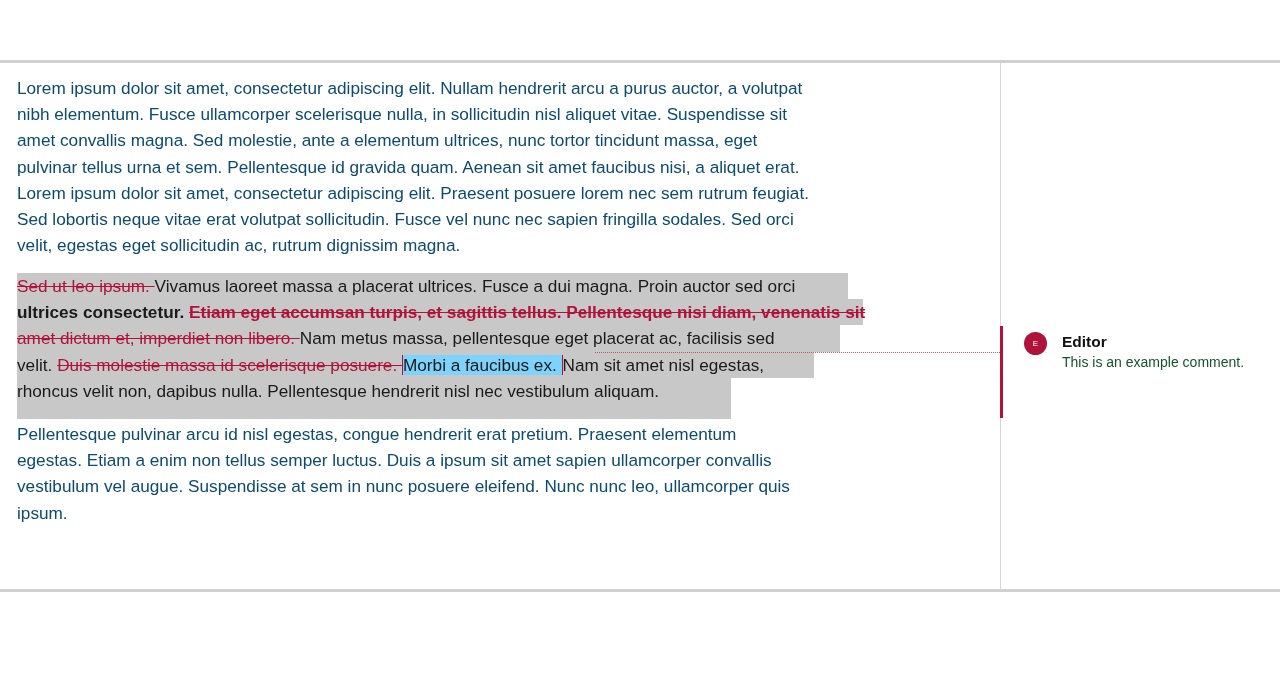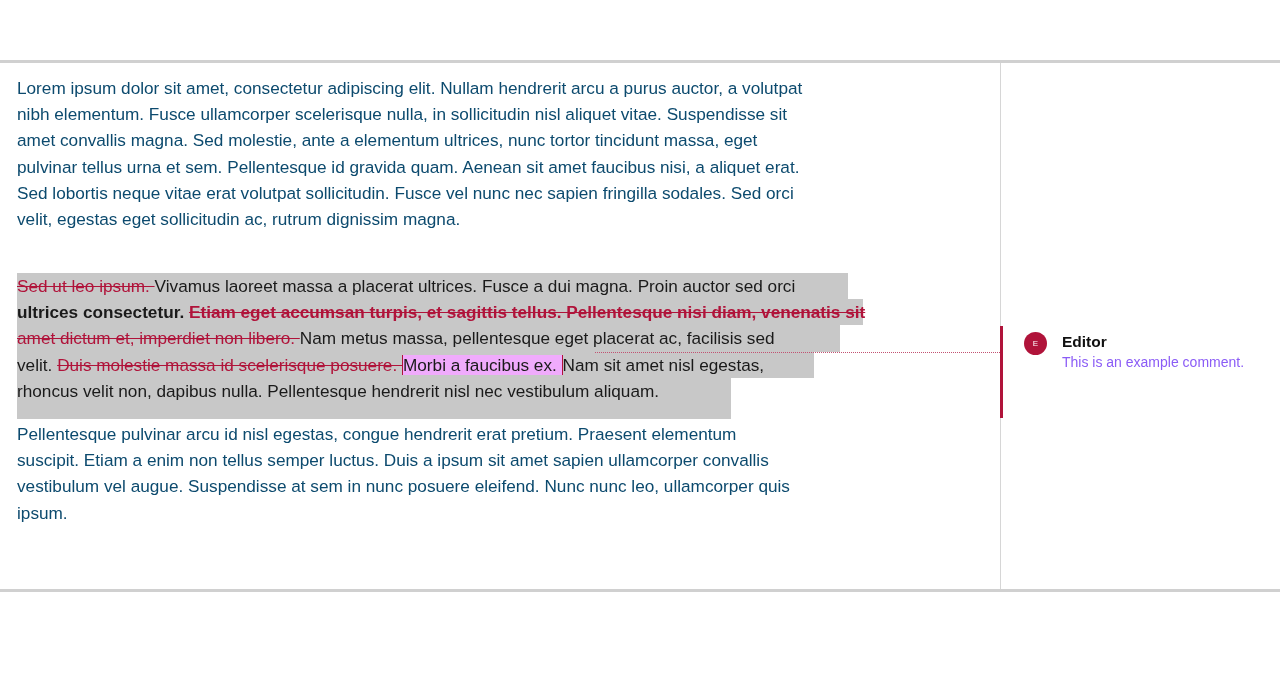--- a/index.html
+++ b/index.html
@@ -8,41 +8,42 @@
   .rule-bottom{position:absolute;left:0;top:589px;width:1280px;height:3px;background:#d0d0d0;}
   .doc{position:absolute;left:0;top:63px;width:1000px;height:526px;}
   .divider{position:absolute;left:1000px;top:63px;width:1px;height:526px;background:#d6d6d6;}
   .para{position:absolute;left:17px;font-size:17.2px;line-height:26.2px;color:#0c4a6e;white-space:nowrap;}
   .p1{top:75px;}
   .p3{top:421px;}
   .line{display:block;height:26.2px;}
   .p2{top:273px;left:17px;position:absolute;font-size:17.2px;color:#1a1a1a;white-space:nowrap;}
   .p2 .row{position:absolute;left:0;height:26.2px;line-height:26.2px;background:#c8c8c8;padding-right:11px;}
   .del{color:#b0133a;text-decoration:line-through;text-decoration-color:#b0133a;}
-  .anchor{background:#f0abfc;border-left:1px solid #b0133a;}
+  .anchor{background:#7dd3fc;border-left:1px solid #b0133a;}
   .caret{display:inline-block;width:1px;height:20px;background:#b0133a;vertical-align:-4px;}
   .connector{position:absolute;left:595px;top:352px;width:405px;border-top:1px dotted #c25272;}
   .bar{position:absolute;left:1000px;top:326px;width:3px;height:92px;background:#b0133a;}
   .comment{position:absolute;left:1024px;top:332px;}
   .avatar{position:absolute;left:0;top:0;width:23px;height:23px;border-radius:50%;background:#b0133a;color:#fff;font-size:8px;text-align:center;line-height:23px;}
   .author{position:absolute;left:38px;top:1px;font-size:15.5px;font-weight:bold;color:#111;white-space:nowrap;}
-  .ctext{position:absolute;left:38px;top:22px;font-size:14px;color:#8b5cf6;white-space:nowrap;}
+  .ctext{position:absolute;left:38px;top:22px;font-size:14px;color:#14532d;white-space:nowrap;}
 </style>
 </head>
 <body>
 
 <div class="rule-top"></div>
 
 <div class="doc"></div>
 
 <div class="para p1">
   <span class="line">Lorem ipsum dolor sit amet, consectetur adipiscing elit. Nullam hendrerit arcu a purus auctor, a volutpat</span>
   <span class="line">nibh elementum. Fusce ullamcorper scelerisque nulla, in sollicitudin nisl aliquet vitae. Suspendisse sit</span>
   <span class="line">amet convallis magna. Sed molestie, ante a elementum ultrices, nunc tortor tincidunt massa, eget</span>
   <span class="line">pulvinar tellus urna et sem. Pellentesque id gravida quam. Aenean sit amet faucibus nisi, a aliquet erat.</span>
+  <span class="line">Lorem ipsum dolor sit amet, consectetur adipiscing elit. Praesent posuere lorem nec sem rutrum feugiat.</span>
   <span class="line">Sed lobortis neque vitae erat volutpat sollicitudin. Fusce vel nunc nec sapien fringilla sodales. Sed orci</span>
   <span class="line">velit, egestas eget sollicitudin ac, rutrum dignissim magna.</span>
 </div>
 
 <div class="p2">
   <div class="row" style="top:0;width:820px;">
     <span class="del">Sed ut leo ipsum. </span><span>Vivamus laoreet massa a placerat ultrices. Fusce a dui magna. Proin auctor sed orci</span>
   </div>
   <div class="row" style="top:26.2px;width:835px;font-weight:bold;">
     <span>ultrices consectetur. </span><span class="del">Etiam eget accumsan turpis, et sagittis tellus. Pellentesque nisi diam, venenatis sit</span>
@@ -53,21 +54,21 @@
   <div class="row" style="top:78.6px;width:786px;">
     <span>velit. </span><span class="del">Duis molestie massa id scelerisque posuere. </span><span class="anchor">Morbi a faucibus ex. </span><span class="caret"></span><span>Nam sit amet nisl egestas,</span>
   </div>
   <div class="row" style="top:104.8px;width:703px;height:41px;">
     <span>rhoncus velit non, dapibus nulla. Pellentesque hendrerit nisl nec vestibulum aliquam.</span>
   </div>
 </div>
 
 <div class="para p3">
   <span class="line">Pellentesque pulvinar arcu id nisl egestas, congue hendrerit erat pretium. Praesent elementum</span>
-  <span class="line">suscipit. Etiam a enim non tellus semper luctus. Duis a ipsum sit amet sapien ullamcorper convallis</span>
+  <span class="line">egestas. Etiam a enim non tellus semper luctus. Duis a ipsum sit amet sapien ullamcorper convallis</span>
   <span class="line">vestibulum vel augue. Suspendisse at sem in nunc posuere eleifend. Nunc nunc leo, ullamcorper quis</span>
   <span class="line">ipsum.</span>
 </div>
 
 <div class="connector"></div>
 <div class="divider"></div>
 <div class="bar"></div>
 
 <div class="comment">
   <div class="avatar">E</div>

